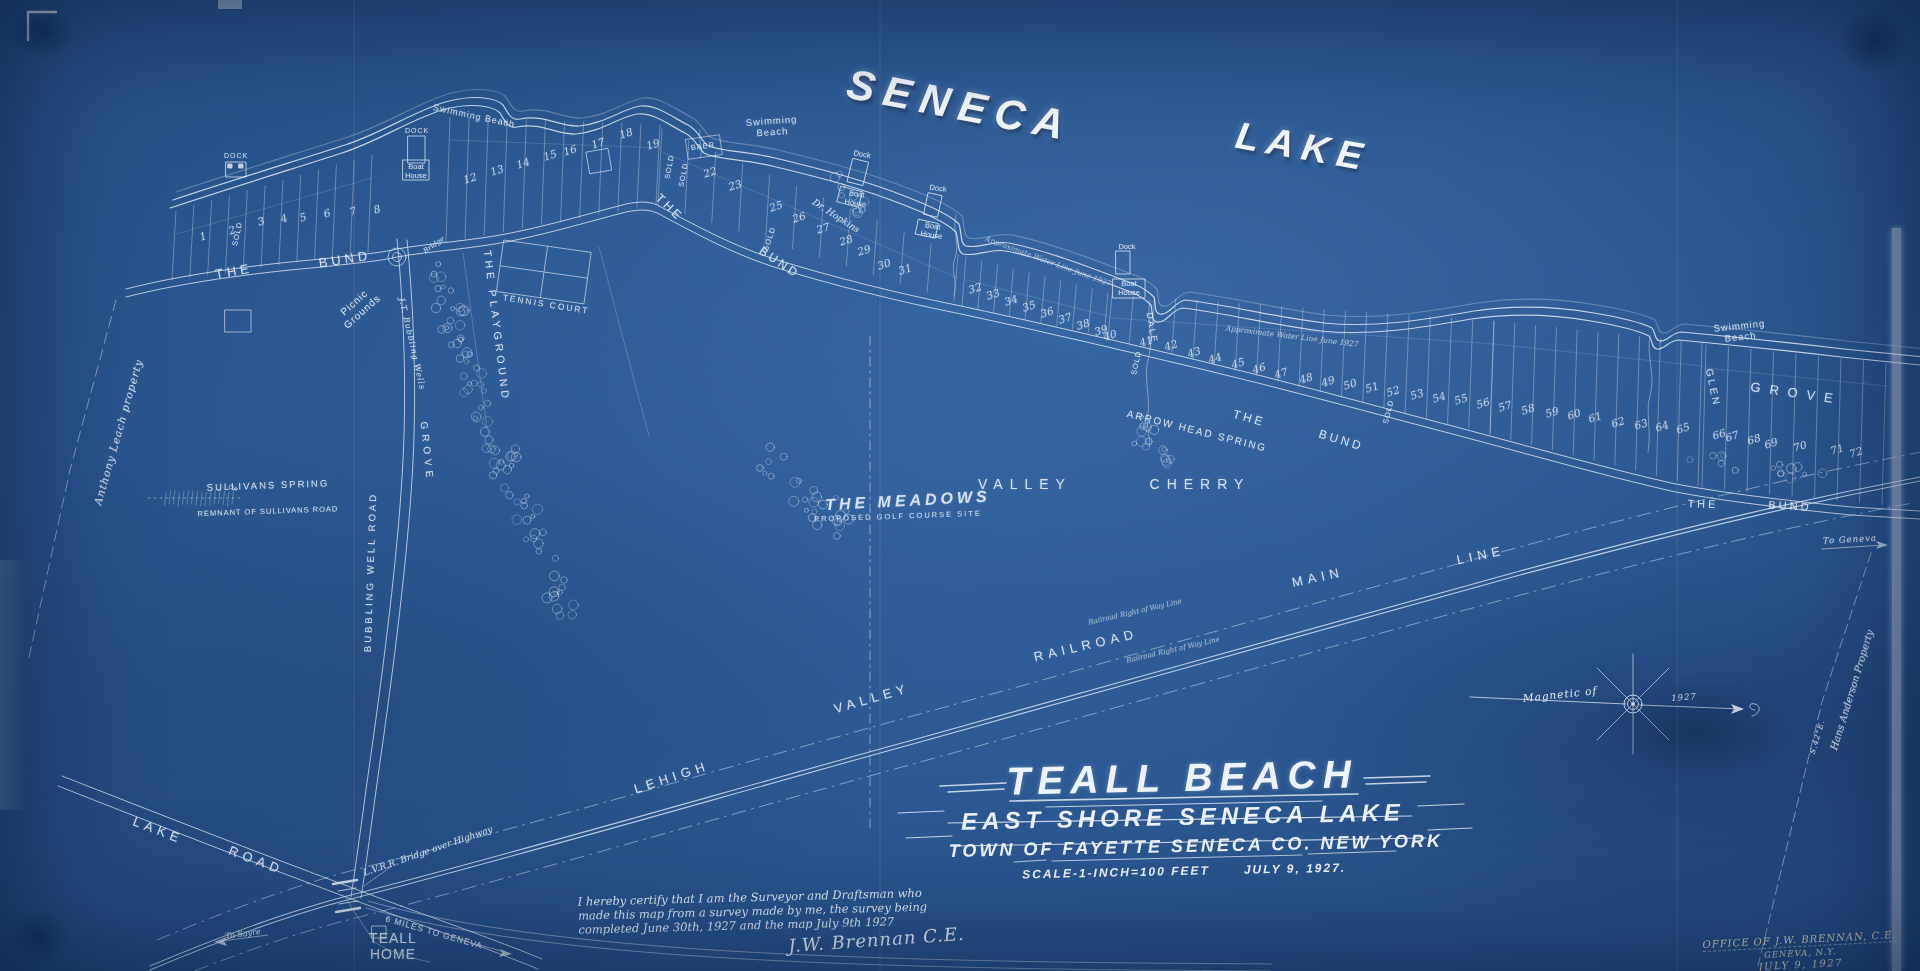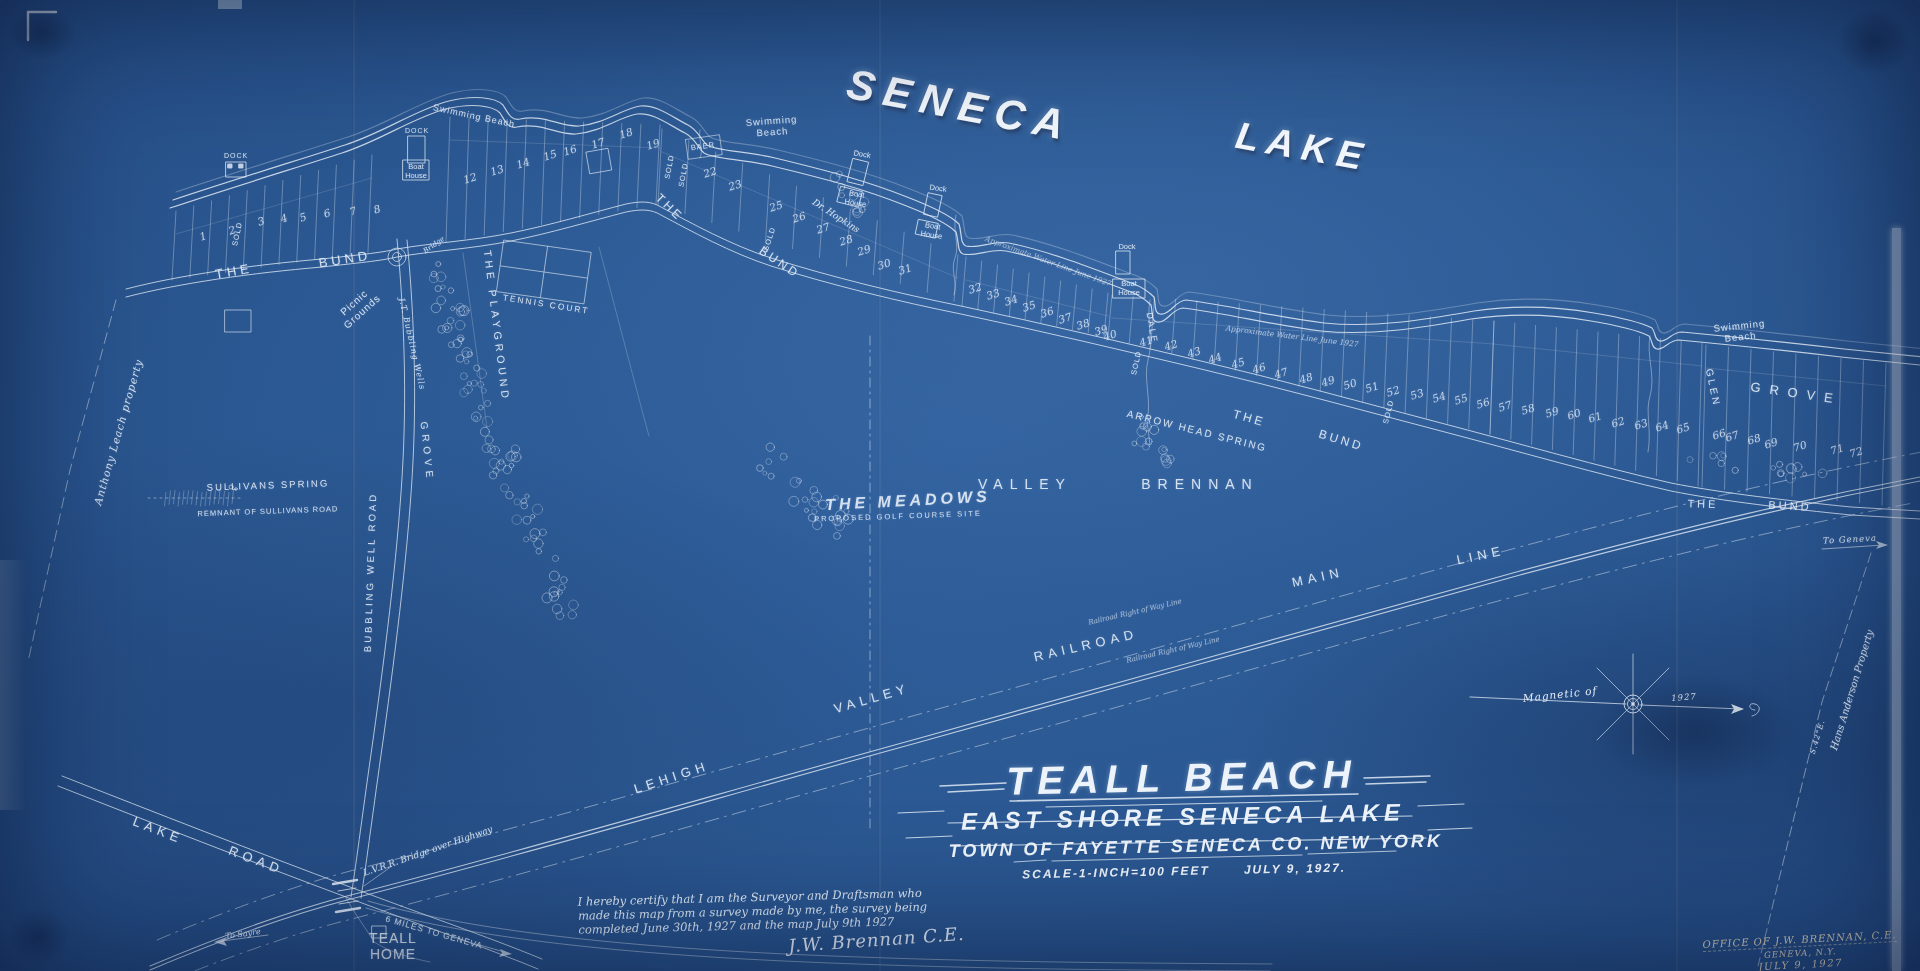--- a/index.html
+++ b/index.html
@@ -497,21 +497,21 @@
       <span class="lbl hand" style="left: 371px; top: 572px; font-size: 9.5px; letter-spacing: 3px; opacity: 0.92; transform: translate(-50%, -50%) rotate(-88deg);">BUBBLING WELL ROAD</span>
       <span class="lbl script" style="left: 412px; top: 344px; font-size: 8px; letter-spacing: 1px; opacity: 0.92; transform: translate(-50%, -50%) rotate(77deg);">J.T. Bubbling Wells</span>
       <span class="lbl hand" style="left: 427px; top: 452px; font-size: 10px; letter-spacing: 5px; opacity: 0.92; transform: translate(-50%, -50%) rotate(84deg);">GROVE</span>
       <span class="lbl script" style="left: 434px; top: 245px; font-size: 7px; letter-spacing: 0px; opacity: 0.92; transform: translate(-50%, -50%) rotate(-35deg);">Bridge</span>
       <span class="lbl hand" style="left: 268px; top: 486px; font-size: 9.5px; letter-spacing: 2px; opacity: 0.92; transform: translate(-50%, -50%) rotate(-2deg);">SULLIVANS SPRING</span>
       <span class="lbl hand" style="left: 268px; top: 512px; font-size: 7.5px; letter-spacing: 1px; opacity: 0.92; transform: translate(-50%, -50%) rotate(-2deg);">REMNANT OF SULLIVANS ROAD</span>
       <span class="lbl script" style="left: 118px; top: 432px; font-size: 10.5px; letter-spacing: 1px; opacity: 0.92; transform: translate(-50%, -50%) rotate(-74deg);">Anthony Leach property</span>
       <span class="lbl big-italic" style="left: 908px; top: 501px; font-size: 16px; letter-spacing: 4px; opacity: 0.92; transform: translate(-50%, -50%) rotate(-3deg);">THE MEADOWS</span>
       <span class="lbl hand" style="left: 898px; top: 517px; font-size: 7.5px; letter-spacing: 2px; opacity: 0.92; transform: translate(-50%, -50%) rotate(-2deg);">PROPOSED GOLF COURSE SITE</span>
       <span class="lbl hand" style="left: 1025px; top: 484px; font-size: 14px; letter-spacing: 7px; opacity: 0.92; transform: translate(-50%, -50%) rotate(0deg);">VALLEY</span>
-      <span class="lbl hand" style="left: 1200px; top: 484px; font-size: 14px; letter-spacing: 7px; opacity: 0.92; transform: translate(-50%, -50%) rotate(0deg);">BRENNAN</span>
+      <span class="lbl hand" style="left: 1200px; top: 484px; font-size: 14px; letter-spacing: 7px; opacity: 0.92; transform: translate(-50%, -50%) rotate(0deg);">CHERRY</span>
       <span class="lbl hand" style="left: 1197px; top: 431px; font-size: 10px; letter-spacing: 2px; opacity: 0.92; transform: translate(-50%, -50%) rotate(14deg);">ARROW HEAD SPRING</span>
       <span class="lbl script" style="left: 1048px; top: 262px; font-size: 7.5px; letter-spacing: 0px; opacity: 0.6; transform: translate(-50%, -50%) rotate(20deg);">Approximate Water Line June 1927</span>
       <span class="lbl script" style="left: 1292px; top: 337px; font-size: 7.5px; letter-spacing: 0px; opacity: 0.7; transform: translate(-50%, -50%) rotate(7deg);">Approximate Water Line June 1927</span>
       <span class="lbl hand" style="left: 1152px; top: 328px; font-size: 9px; letter-spacing: 2px; opacity: 0.92; transform: translate(-50%, -50%) rotate(80deg);">DALE</span>
       <span class="lbl hand" style="left: 1713px; top: 388px; font-size: 10px; letter-spacing: 3px; opacity: 0.92; transform: translate(-50%, -50%) rotate(78deg);">GLEN</span>
       <span class="lbl hand" style="left: 1796px; top: 394px; font-size: 13px; letter-spacing: 9px; opacity: 0.92; transform: translate(-50%, -50%) rotate(8deg);">GROVE</span>
       <span class="lbl script" style="left: 1850px; top: 540px; font-size: 8.5px; letter-spacing: 1px; opacity: 0.92; transform: translate(-50%, -50%) rotate(-3deg);">To Geneva</span>
       <span class="lbl script" style="left: 1852px; top: 690px; font-size: 10px; letter-spacing: 0px; opacity: 0.92; transform: translate(-50%, -50%) rotate(-73deg);">Hans Anderson Property</span>
       <span class="lbl script" style="left: 1818px; top: 737px; font-size: 7.5px; letter-spacing: 1px; opacity: 0.92; transform: translate(-50%, -50%) rotate(-73deg);">S.42°E.</span>
       <span class="lbl hand" style="left: 672px; top: 778px; font-size: 13px; letter-spacing: 5px; opacity: 0.92; transform: translate(-50%, -50%) rotate(-18deg);">LEHIGH</span>

